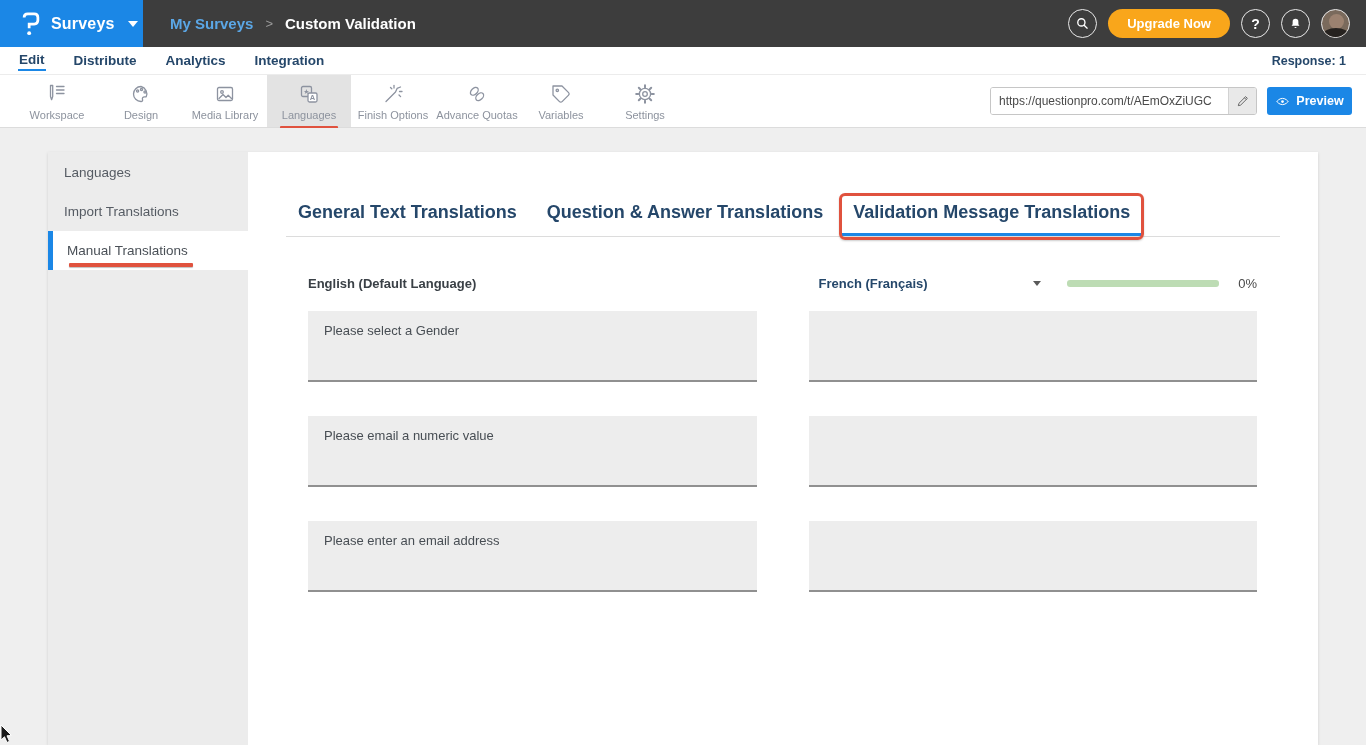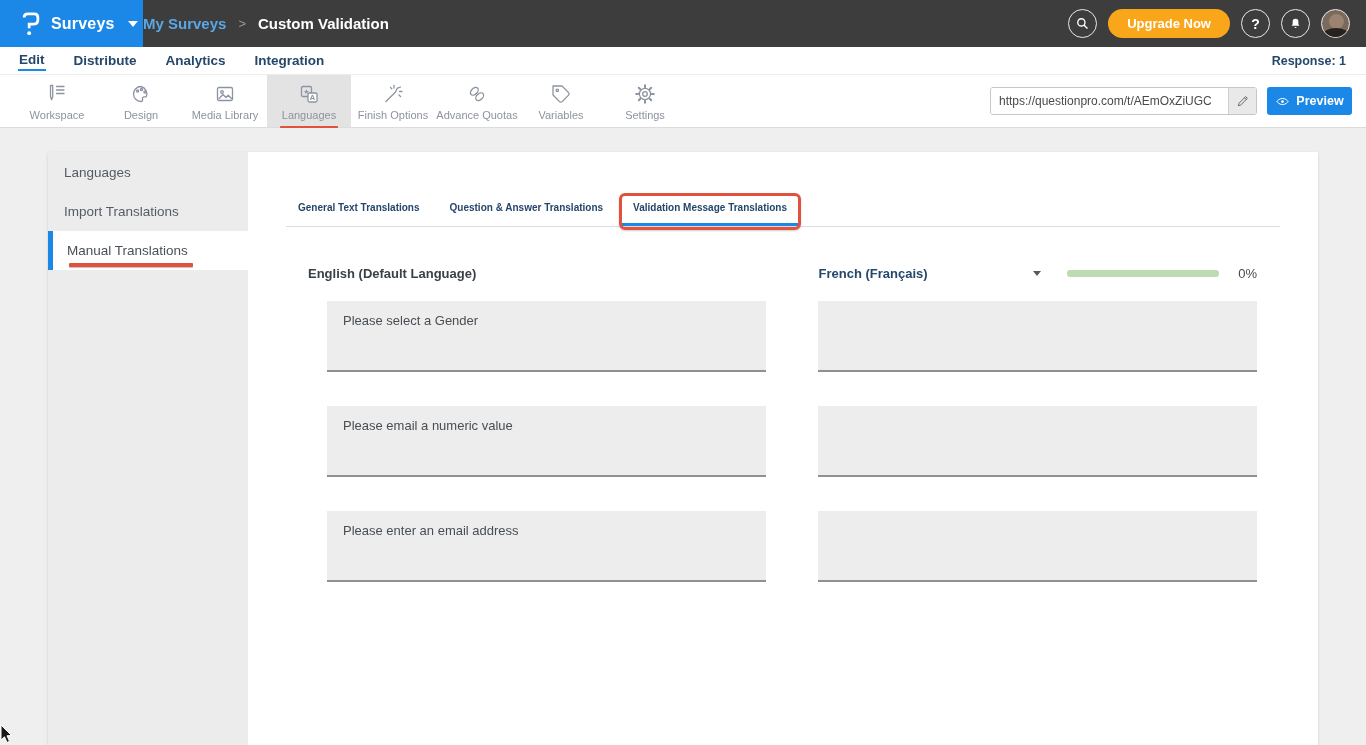--- a/index.html
+++ b/index.html
@@ -5,21 +5,21 @@
   * { box-sizing: border-box; margin: 0; padding: 0; }
   html,body { width:1366px; height:745px; }
   body { font-family: "Liberation Sans", sans-serif; background:#efefef; overflow:hidden; }
   .screen { position:relative; width:1366px; height:745px; }
 
   
   .topbar { height:47px; background:#3d3d3d; display:flex; align-items:stretch; }
   .logo-block { width:143px; background:#1b87e6; display:flex; align-items:center; padding-left:20px; gap:9px; cursor:pointer; }
   .logo-block .product { color:#fff; font-size:16px; font-weight:600; letter-spacing:.2px; }
   .caret-down-white { width:0; height:0; border-left:5px solid transparent; border-right:5px solid transparent; border-top:6px solid #fff; margin-left:4px; }
-  .breadcrumb { display:flex; align-items:center; gap:12px;justify-content:space-between; }
+  .breadcrumb { display:flex; align-items:center; margin-left:27px; gap:12px;justify-content:space-between; }
   .bc-link { color:#5ba7e6; font-size:15px; font-weight:600; text-decoration:none; cursor:pointer; }
   .bc-sep { color:#9a9a9a; font-size:13px; }
   .bc-current { color:#ffffff; font-size:15px; font-weight:600; }
   .topbar-right { margin-left:auto; display:flex; align-items:center; gap:11px; padding-right:16px; }
   .circle-btn { width:29px; height:29px; border-radius:50%; border:1.6px solid #e9e9e9; background:transparent; display:flex; align-items:center; justify-content:center; color:#fff; font-size:14px; font-weight:700; cursor:pointer; }
   .upgrade-btn { height:29px; border:none; border-radius:15px; background:#f9a61b; color:#fff; font-size:13px; font-weight:700; padding:0 19px; cursor:pointer; font-family:"Liberation Sans",sans-serif; }
   .avatar { width:29px; height:29px; border-radius:50%; overflow:hidden; border:1.6px solid #e9e9e9; background:#7a6a5c; position:relative; cursor:pointer; }
   .avatar .head { position:absolute; left:7px; top:4px; width:15px; height:15px; border-radius:50%; background:#9c8270; }
   .avatar .body { position:absolute; left:1px; bottom:-4px; width:26px; height:13px; border-radius:50% 50% 0 0; background:#26221f; }
 
@@ -47,35 +47,35 @@
   
   .page { position:relative; height:617px; background:#efefef; }
   .panel { position:absolute; left:48px; top:24px; width:1270px; height:593px; display:flex; background:#fff; box-shadow:0 1px 3px rgba(0,0,0,.13); }
   .sidebar { width:200px; background:#ececec; flex-shrink:0; padding-top:1px; }
   .side-item { padding:12px 10px 12px 16px; font-size:13.5px; color:#555b63; cursor:pointer; position:relative; }
   .side-item.active { background:#fff; border-left:5px solid #1b87e6; padding-left:14px; color:#4a5057; }
   .side-red-underline { position:absolute; left:16px; bottom:3px; width:124px; height:4px; background:#e0523e; border-radius:1px; box-shadow:0 1px 1px rgba(0,0,0,.25); }
 
   .content { flex:1; background:#fff; }
   .tabs { margin:50px 38px 0; border-bottom:1px solid #dcdcdc; display:flex; gap:6px; }
-  .tab { padding:0 12px 13px; font-size:10px; font-weight:600; color:#25476a; cursor:pointer; white-space:nowrap; position:relative; }
+  .tab { padding:0 12px 13px; font-size:18px; font-weight:600; color:#25476a; cursor:pointer; white-space:nowrap; position:relative; }
   .tab.active { border-bottom:3px solid #1b87e6; padding-bottom:10px; }
   .tab-annotation-box { position:absolute; top:-9px; bottom:-7px; left:-2px; right:-2px; border:3px solid #e0523e; border-radius:6px; pointer-events:none; box-shadow:0 1px 2px rgba(0,0,0,.2); }
 
   .lang-row { margin:39px 61px 0 60px; display:flex; gap:36px; }
   .lang-col { flex:1; display:flex; align-items:center; }
   .src-lang-label { font-size:13px; font-weight:700; color:#3a4046; }
   .lang-select { display:flex; align-items:center; justify-content:space-between; width:240px; padding-left:18px; cursor:pointer; }
   .lang-select .sel-label { font-size:13px; font-weight:700; color:#25476a; }
   .caret-down-gray { width:0; height:0; border-left:4px solid transparent; border-right:4px solid transparent; border-top:5px solid #5a5a5a; }
   .progress-track { flex:1; height:7px; background:#bddcb4; border-radius:3px; margin-left:26px; }
   .progress-pct { width:38px; text-align:right; font-size:13px; color:#4a4a4a; }
 
   .rows { margin:20px 61px 0 60px; }
-  .t-row { display:flex; gap:52px; margin-bottom:34px;margin-left:19px; }
+  .t-row { display:flex; gap:52px; margin-bottom:34px; }
   .t-box { flex:1; height:71px; background:#ededed; border:none; border-bottom:2px solid #909090; padding:12px 16px; font-size:13px; color:#484e54; font-family:"Liberation Sans",sans-serif; resize:none; outline:none; line-height:1.3; }
 
   .mouse-cursor { position:absolute; left:0; bottom:0; }
 </style>
 </head>
 <body>
 
 <div class="screen">
 
   <header class="topbar">

